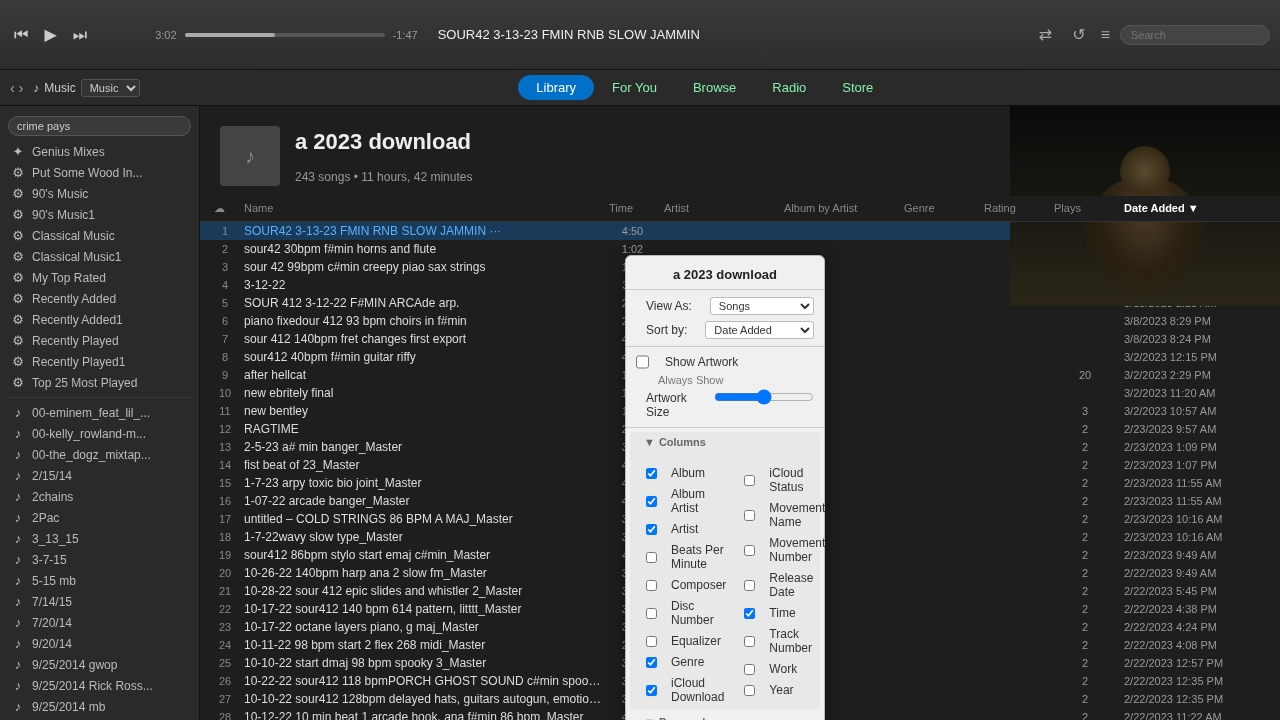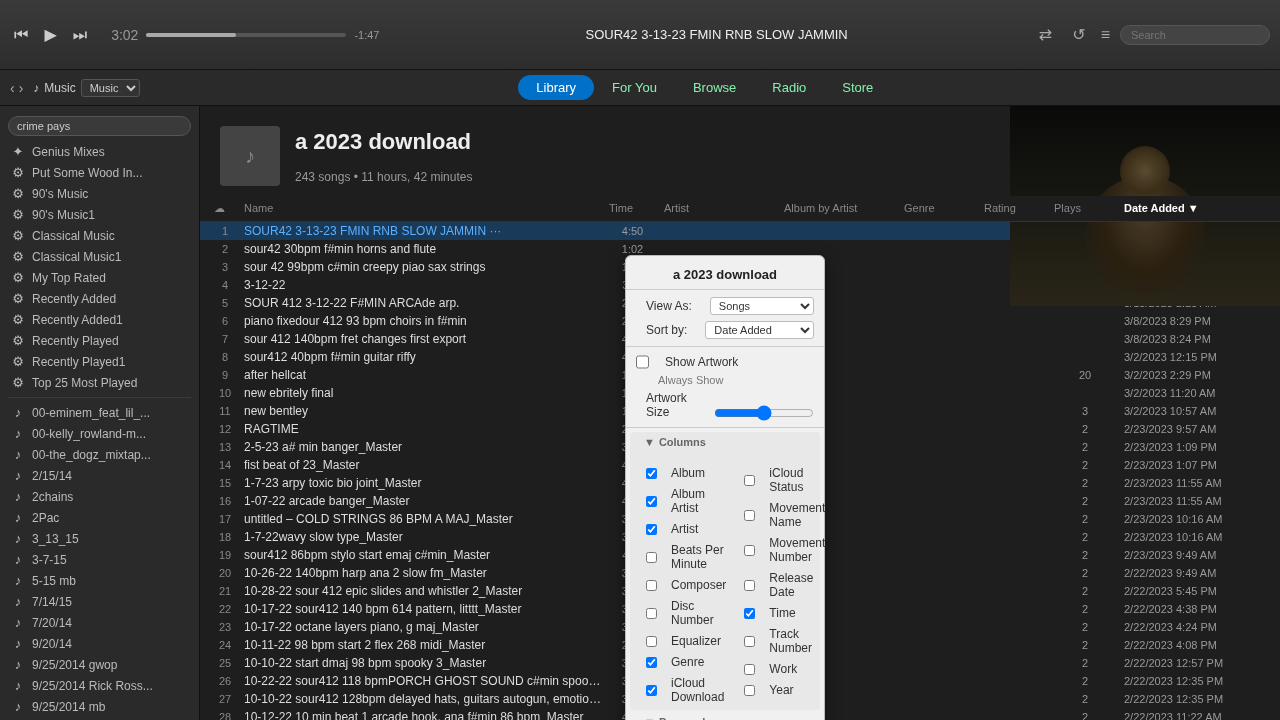--- a/index.html
+++ b/index.html
@@ -5,21 +5,21 @@
     * { margin: 0; padding: 0; box-sizing: border-box; }
     body { font-family: -apple-system, BlinkMacSystemFont, 'Helvetica Neue', Arial, sans-serif; background: #1a1a1a; color: #ddd; font-size: 12px; overflow: hidden; width: 1280px; height: 720px; }
 
     
     #top-bar { background: linear-gradient(180deg, #3a3a3a 0%, #2d2d2d 100%); height: 70px; display: flex; align-items: center; padding: 0 10px; border-bottom: 1px solid #111; }
     #transport-controls { display: flex; align-items: center; gap: 8px; }
     .transport-btn { background: none; border: none; color: #ccc; cursor: pointer; font-size: 16px; padding: 4px; }
     #progress-area { display: flex; flex-direction: column; align-items: center; margin: 0 20px; }
     #progress-bar-container { width: 200px; height: 4px; background: #555; border-radius: 2px; position: relative; }
     #progress-bar-fill { width: 45%; height: 100%; background: #aaa; border-radius: 2px; }
-    #track-info { flex: 1; text-align: center; }
+    #track-info { flex: 1; text-align: left; }
     #track-title { font-size: 13px; font-weight: 500; color: #eee; }
     #shuffle-btn, #repeat-btn { background: none; border: none; color: #aaa; cursor: pointer; font-size: 16px; margin: 0 5px; }
     #right-controls { display: flex; align-items: center; gap: 10px; margin-left: auto; }
     #search-box { background: #444; border: 1px solid #555; border-radius: 12px; padding: 3px 10px; color: #ccc; font-size: 11px; width: 150px; outline: none; }
 
     
     #nav-bar { background: #2a2a2a; height: 36px; display: flex; align-items: center; padding: 0 10px; border-bottom: 1px solid #111; }
     #nav-arrows { display: flex; gap: 4px; }
     .nav-arrow { background: none; border: none; color: #aaa; cursor: pointer; font-size: 14px; }
     #music-label { display: flex; align-items: center; gap: 5px; margin-left: 10px; color: #ccc; font-size: 12px; }
@@ -81,41 +81,41 @@
     .dd-item label { font-size: 11px; color: #222; }
     .dd-item input[type=checkbox] { width: 11px; height: 11px; }
     .dd-header-row { display: flex; align-items: center; padding: 3px 10px; gap: 8px; }
     .dd-header-row label { font-size: 12px; color: #333; }
     .dd-header-row select { font-size: 11px; background: #fff; border: 1px solid #bbb; border-radius: 3px; padding: 1px 4px; color: #333; flex: 1; }
     .dd-section-collapsible { display: flex; align-items: center; padding: 2px 8px; cursor: pointer; }
     .dd-section-collapsible span { font-size: 11px; color: #666; font-weight: 600; }
     .dd-triangle { font-size: 9px; color: #666; margin-right: 4px; }
     .dd-show-artwork { display: flex; gap: 6px; padding: 2px 10px; }
     .dd-show-artwork label { font-size: 12px; color: #333; }
-    .dd-artwork-size { display: flex; align-items: flex-end; gap: 4px; padding: 2px 10px; }
+    .dd-artwork-size { display: flex; align-items: flex-start; gap: 4px; padding: 2px 10px; }
     .dd-artwork-size label { font-size: 11px; color: #555; }
     .dd-slider { width: 100px; }
 
     
     #webcam { position: absolute; right: 0; top: 106px; width: 270px; height: 200px; background: #111; display: flex; align-items: center; justify-content: center; overflow: hidden; }
     #webcam-placeholder { width: 100%; height: 100%; background: linear-gradient(135deg, #1a1a1a 0%, #2a2a1a 50%, #1a1a1a 100%); display: flex; align-items: flex-end; justify-content: center; }
 
   </style>
 </head>
 <body>
 
 <div id="top-bar">
   <div id="transport-controls">
     <button class="transport-btn">⏮</button>
     <button class="transport-btn">▶</button>
     <button class="transport-btn">⏭</button>
   </div>
   <div id="progress-area">
     <div style="display:flex;align-items:center;gap:8px;">
-      <span style="font-size:14px;color:#999;">3:02</span>
+      <span style="font-size:11px;color:#999;margin-left:44px;">3:02</span>
       <div id="progress-bar-container">
         <div id="progress-bar-fill"></div>
       </div>
       <span style="font-size:11px;color:#999;">-1:47</span>
     </div>
   </div>
   <div id="track-info">
     <div id="track-title">SOUR42 3-13-23 FMIN RNB SLOW JAMMIN</div>
   </div>
   <div id="right-controls">

